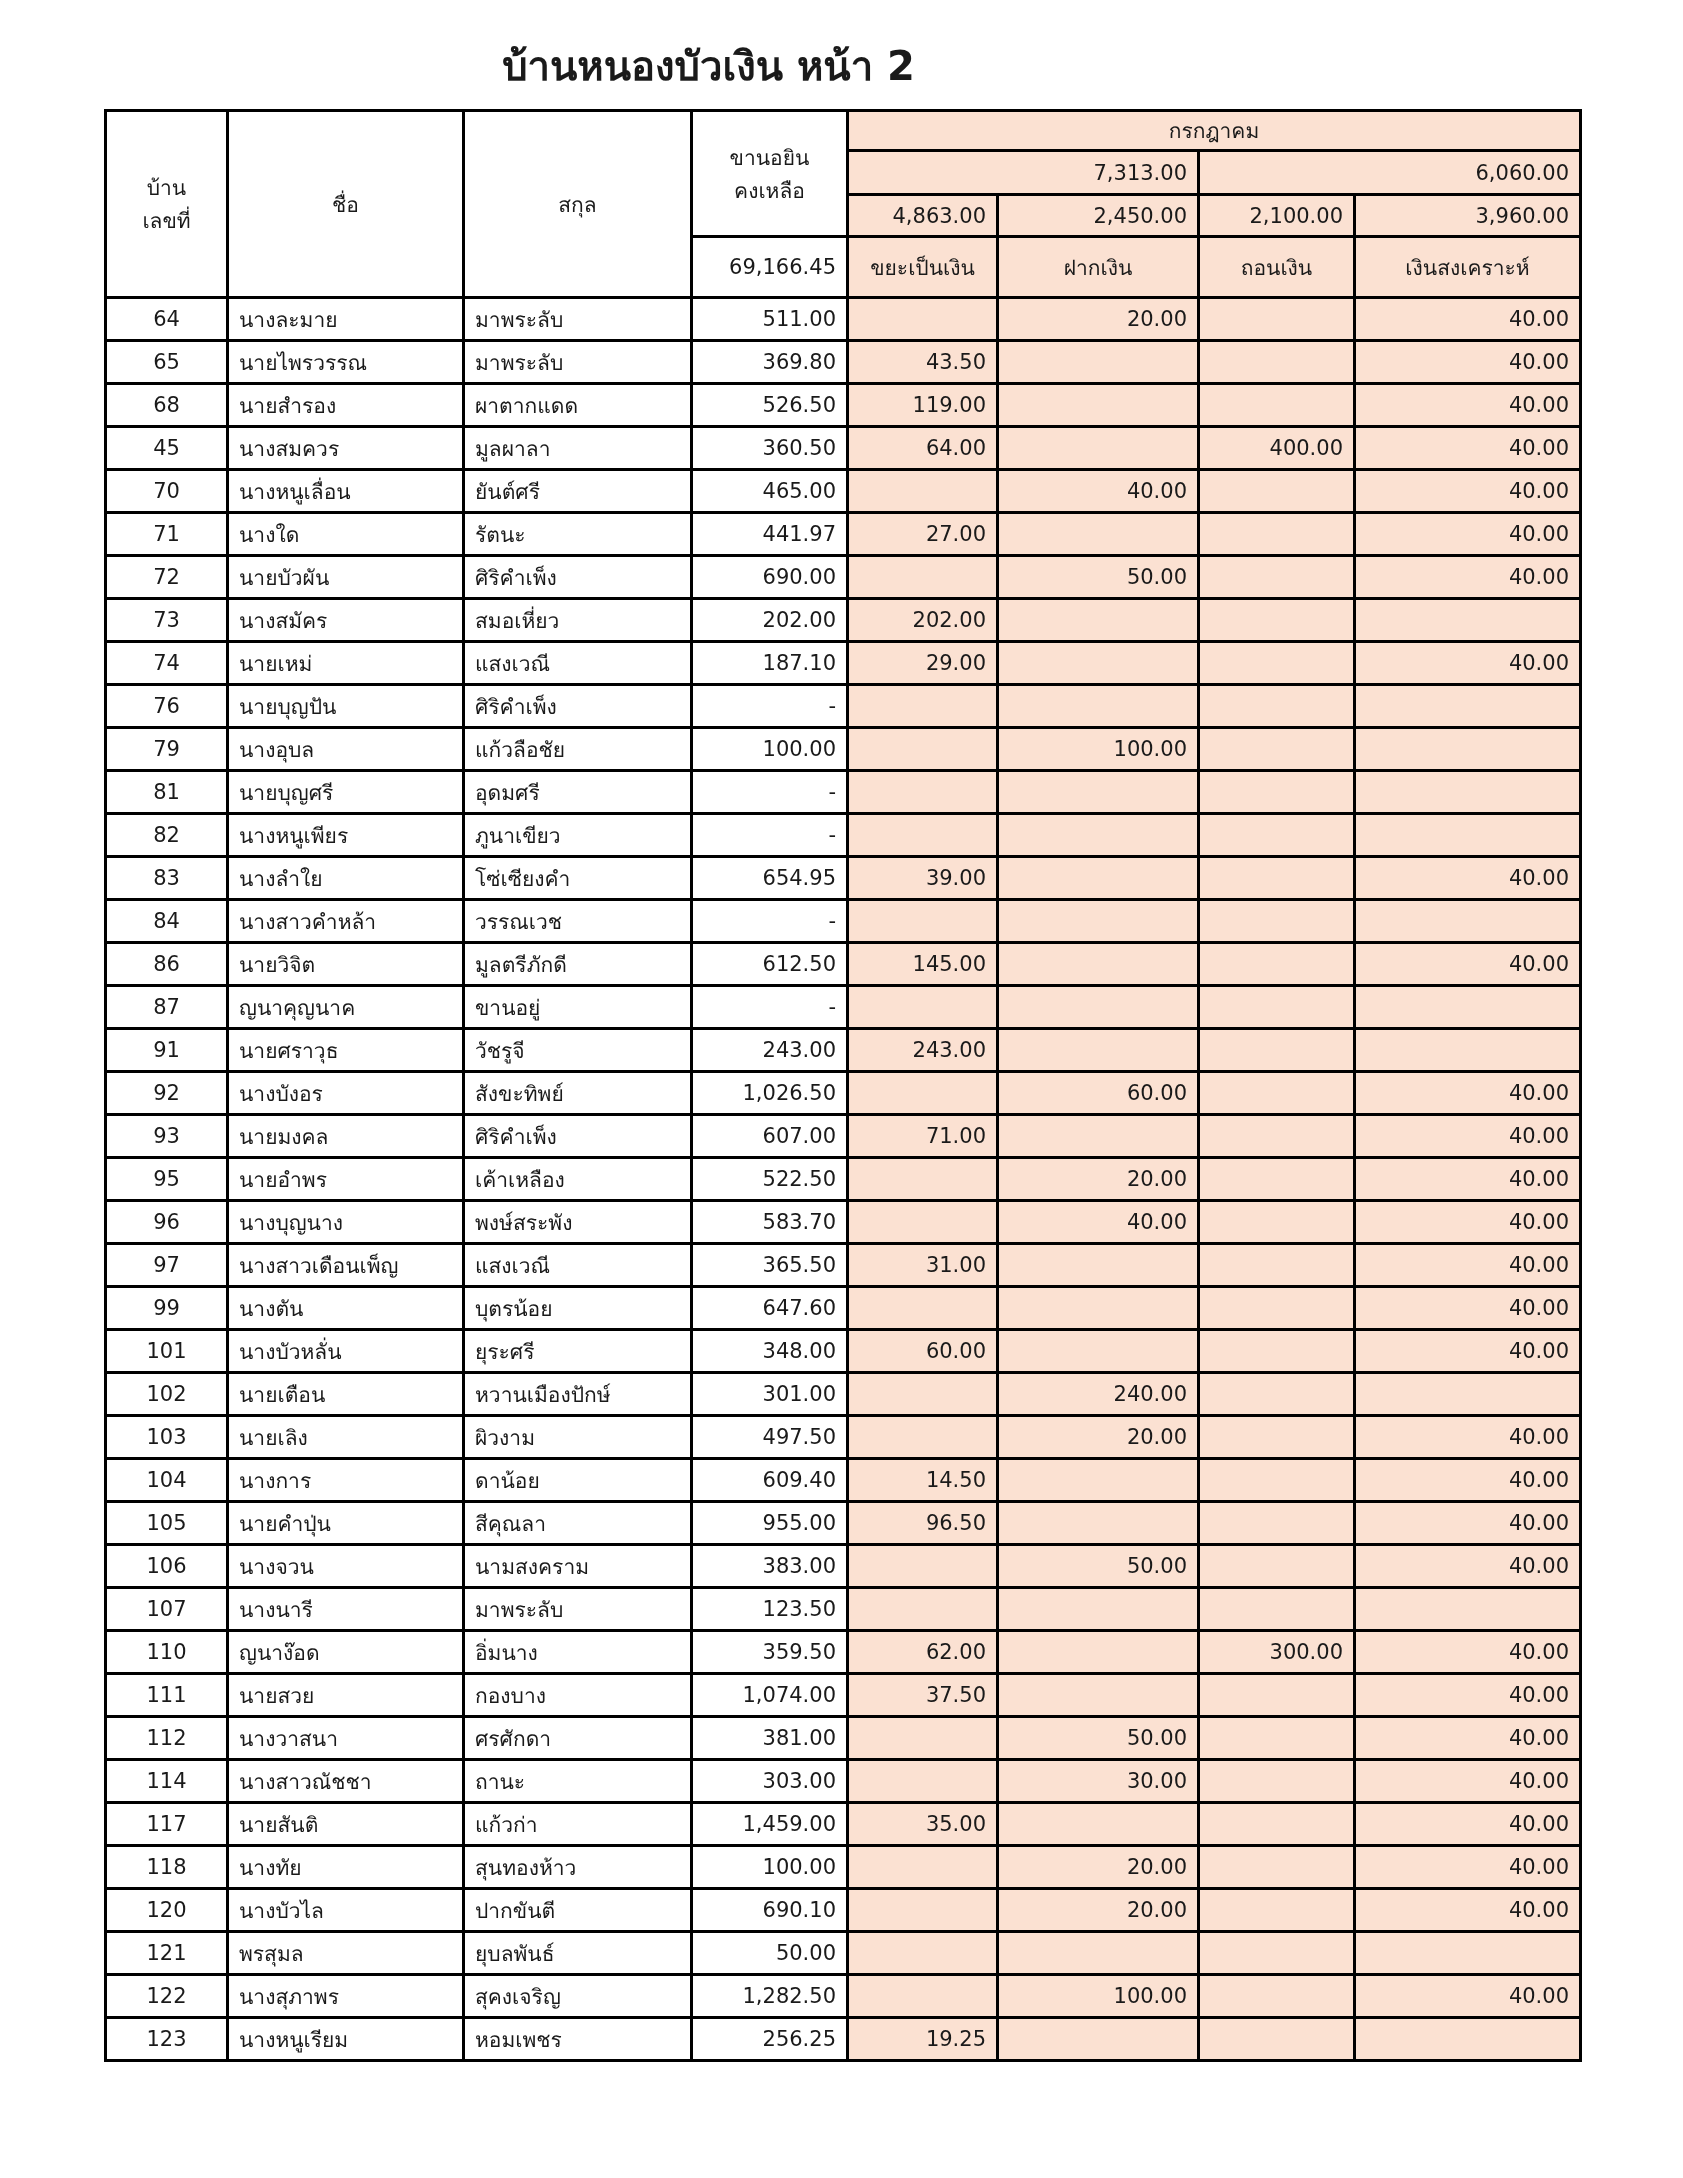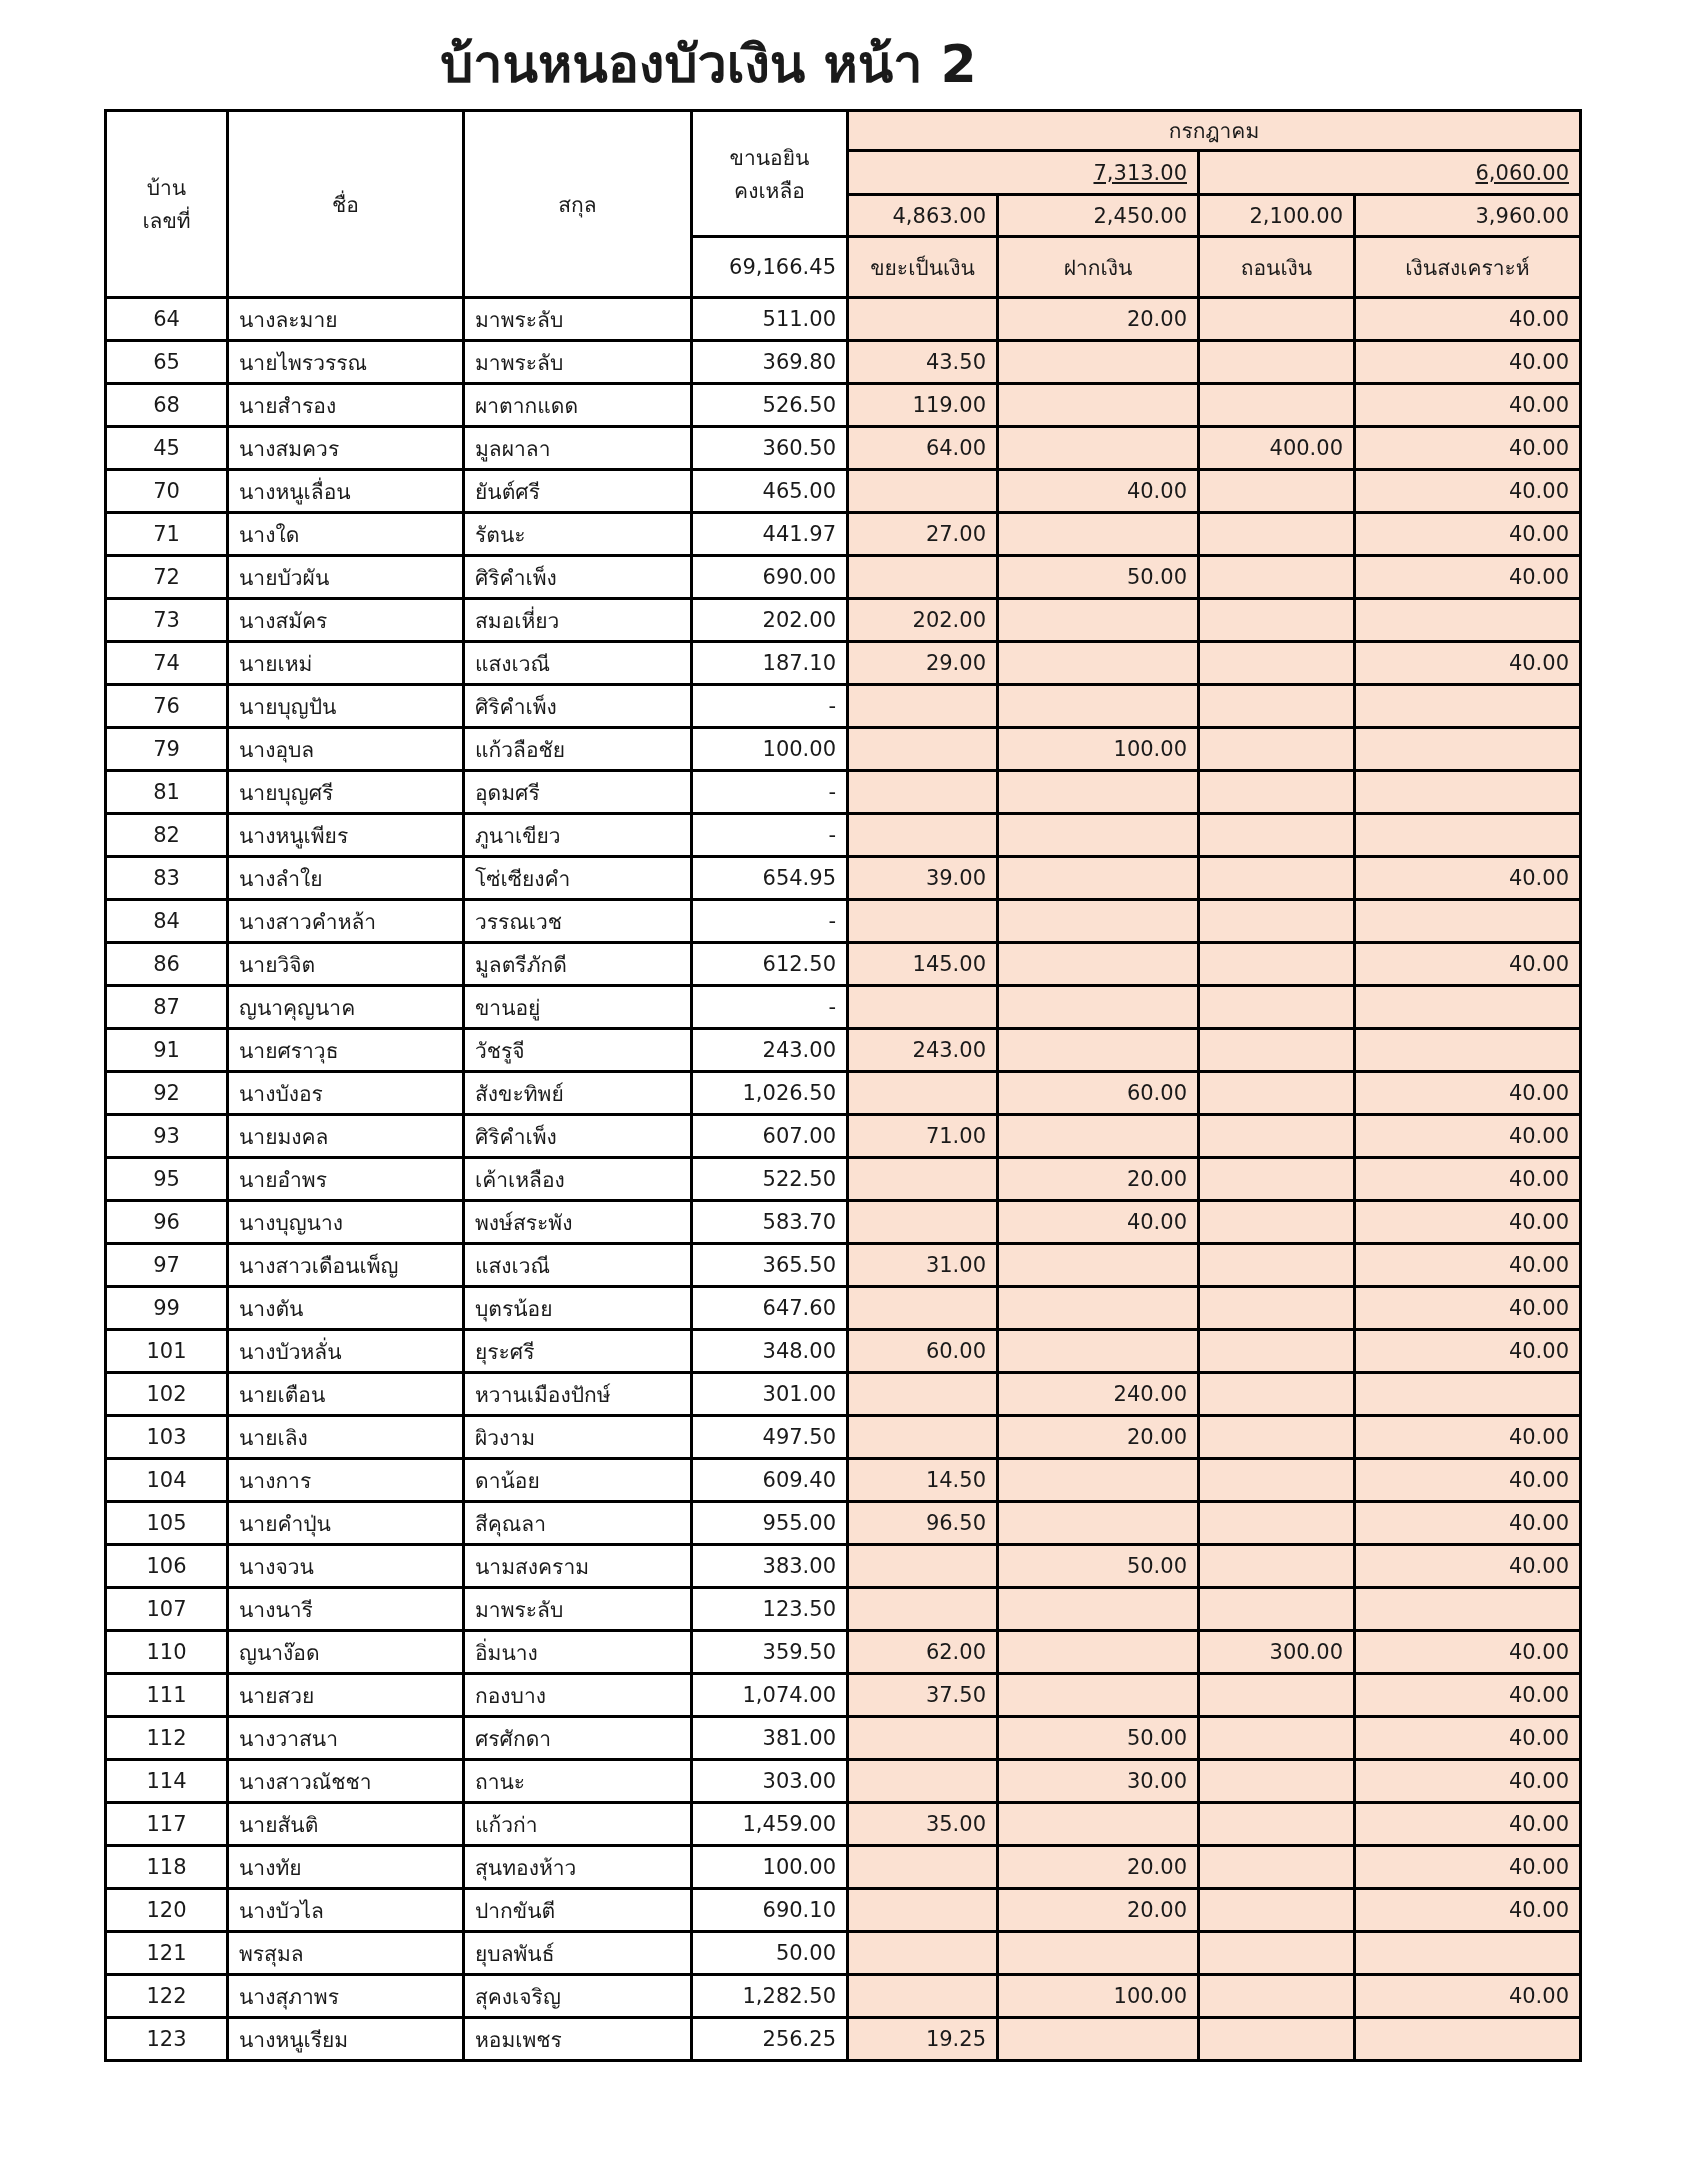--- a/index.html
+++ b/index.html
@@ -6,22 +6,22 @@
     --peach:#fbe1d2;
     --border:#000000;
     --bg:#ffffff;
     --ink:#1a1a1a;
   }
   *{margin:0;padding:0;box-sizing:border-box;}
   html,body{width:1683px;height:2178px;background:var(--bg);
     font-family:"DejaVu Sans","Liberation Sans",sans-serif;color:var(--ink);}
   .page{position:relative;width:1683px;height:2178px;overflow:hidden;background:var(--bg);}
   .doc-title{
-    position:absolute;top:22px;left:0;width:1417px;
-    text-align:center;font-size:52px;font-weight:bold;letter-spacing:0px;
+    position:absolute;top:34px;left:0;width:1417px;
+    text-align:center;font-size:40px;font-weight:bold;letter-spacing:0px;
   }
   table.sheet{
     position:absolute;left:104px;top:109px;width:1475px;
     border-collapse:collapse;table-layout:fixed;
   }
   table.sheet th,table.sheet td{
     border:3px solid var(--border);
     font-size:21px;font-weight:normal;
     padding:0 10px;overflow:hidden;white-space:nowrap;
     background:var(--bg);
@@ -30,21 +30,21 @@
   col.c0{width:122px;} col.c1{width:236px;} col.c2{width:228px;} col.c3{width:156px;}
   col.c4{width:150px;} col.c5{width:201px;} col.c6{width:156px;} col.c7{width:226px;}
   
   tr.hA{height:40px;} tr.hB{height:44px;} tr.hC{height:42px;} tr.hD{height:61px;}
   tbody tr{height:43px;}
   .peach{background:var(--peach) !important;}
   .ctr{text-align:center;margin-top:24px;}
   .lft{text-align:left;}
   .rgt{text-align:right;}
   th.hmain{font-size:22px;}
-  .hnum{font-size:22px;text-decoration:underline;}
+  .hnum{font-size:22px;}
 </style>
 </head>
 <body>
 
 <div class="page">
 
   <div class="doc-title">บ้านหนองบัวเงิน หน้า 2</div>
 
   <table class="sheet">
     <colgroup>

